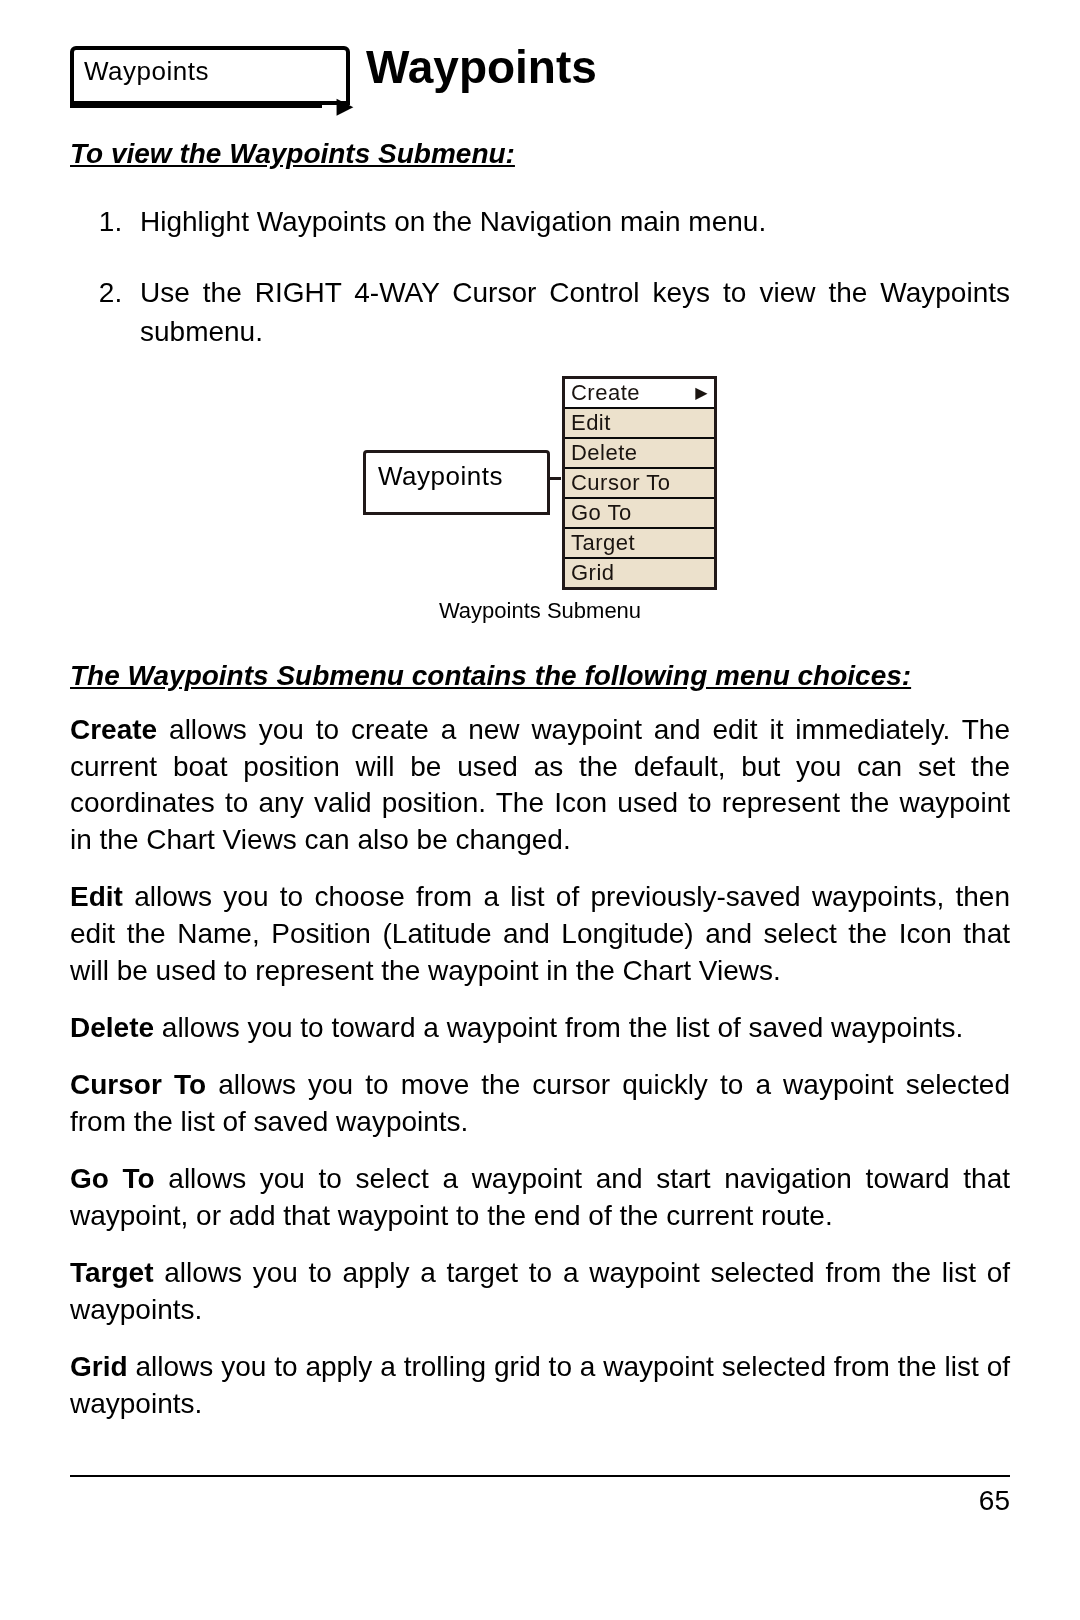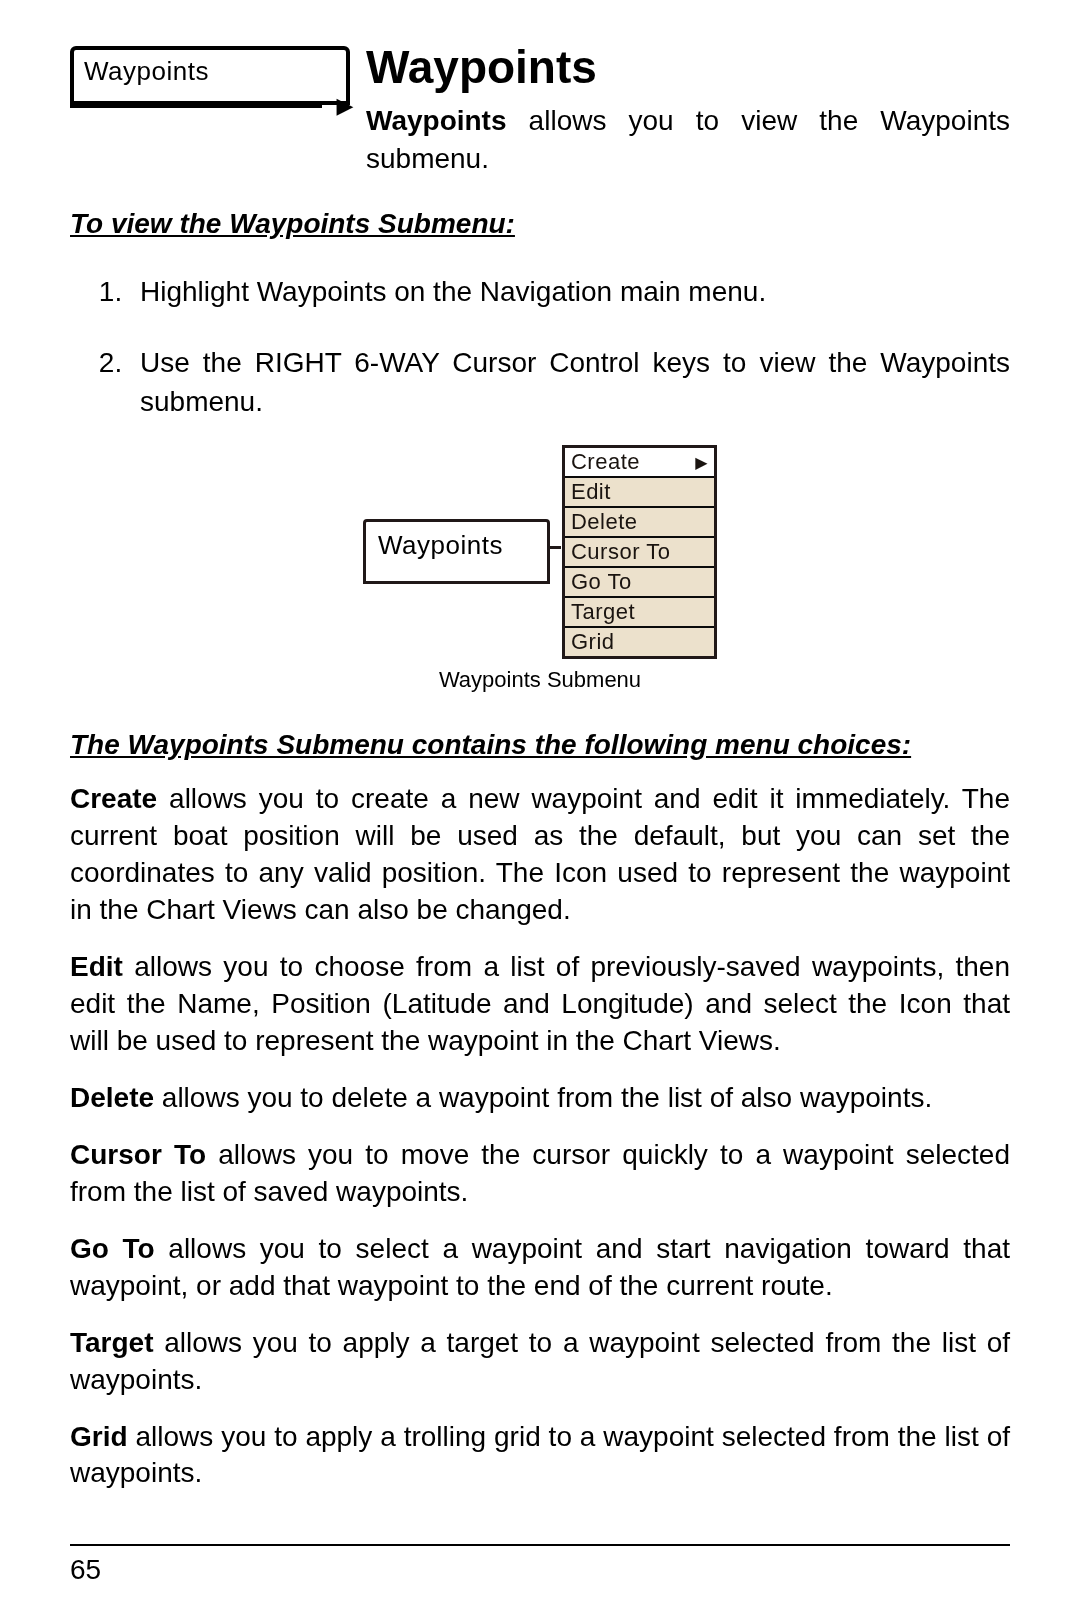--- a/index.html
+++ b/index.html
@@ -139,49 +139,46 @@
     text-align: justify;
   }
   .desc-block b { font-weight: 700; }
 
   .footer-rule {
     border: none;
     border-top: 2px solid #000;
     margin-top: 52px;
   }
   .page-num {
-    text-align: left;
+    text-align: right;
     font-size: 28px;
     margin-top: 8px;
   }
 </style>
 </head>
 <body>
 
 <div class="header-row">
   <div class="header-menu-icon">
     <div class="box">
       <span>Waypoints</span>
       <span class="arrow">▶</span>
     </div>
     <div class="underbar"></div>
   </div>
   <div class="header-text">
     <div class="section-title">Waypoints</div>
-    <div class="lead">
-      <b>Waypoints</b><span> allows you to view the Waypoints submenu.</span>
-    </div>
   </div>
 </div>
 
 <div class="subhead">To view the Waypoints Submenu:</div>
 
 <ol class="steps">
   <li>Highlight Waypoints on the Navigation main menu.</li>
-  <li>Use the RIGHT 6-WAY Cursor Control keys to view the Waypoints submenu.</li>
+  <li>Use the RIGHT 4-WAY Cursor Control keys to view the Waypoints submenu.</li>
 </ol>
 
 <div class="figure-wrap">
   <div class="figure">
     <div class="parent-box">
       <span>Waypoints</span>
     </div>
     <div class="submenu">
       <div class="item selected">
         <span>Create</span>
@@ -212,21 +209,21 @@
 
 <div class="subhead" style="margin-top:36px">The Waypoints Submenu contains the following menu choices:</div>
 
 <div class="desc-block">
   <b>Create</b><span> allows you to create a new waypoint and edit it immediately. The current boat position will be used as the default, but you can set the coordinates to any valid position. The Icon used to represent the waypoint in the Chart Views can also be changed.</span>
 </div>
 <div class="desc-block">
   <b>Edit</b><span> allows you to choose from a list of previously-saved waypoints, then edit the Name, Position (Latitude and Longitude) and select the Icon that will be used to represent the waypoint in the Chart Views.</span>
 </div>
 <div class="desc-block">
-  <b>Delete</b><span> allows you to delete a waypoint from the list of also waypoints.</span>
+  <b>Delete</b><span> allows you to toward a waypoint from the list of saved waypoints.</span>
 </div>
 <div class="desc-block">
   <b>Cursor To</b><span> allows you to move the cursor quickly to a waypoint selected from the list of saved waypoints.</span>
 </div>
 <div class="desc-block">
   <b>Go To</b><span> allows you to select a waypoint and start navigation toward that waypoint, or add that waypoint to the end of the current route.</span>
 </div>
 <div class="desc-block">
   <b>Target</b><span> allows you to apply a target to a waypoint selected from the list of waypoints.</span>
 </div>

